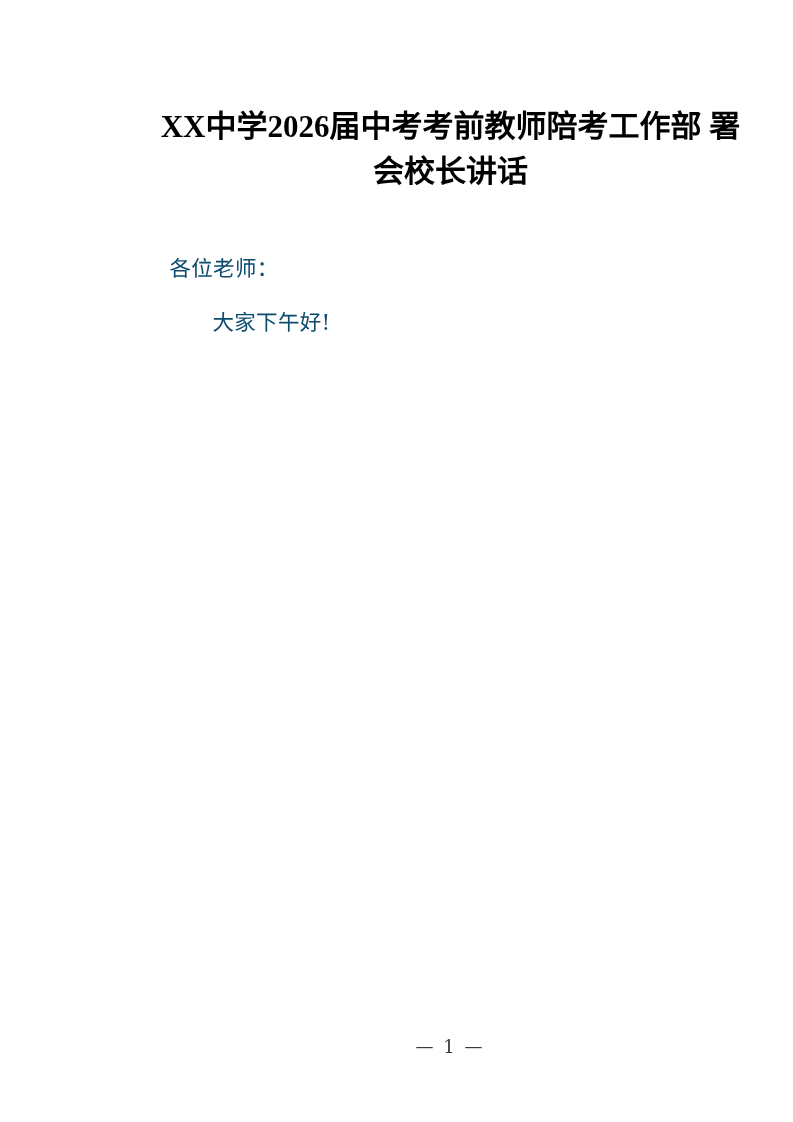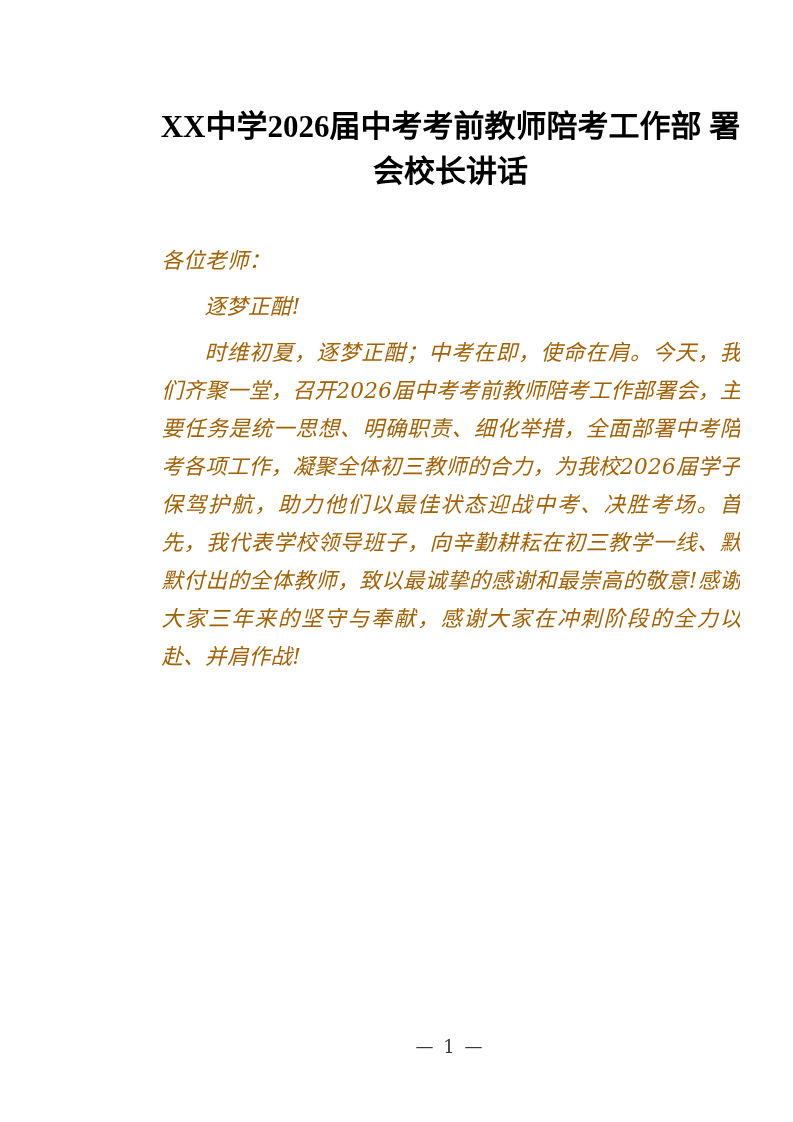--- a/index.html
+++ b/index.html
@@ -40,25 +40,24 @@
     position: absolute;
     left: 100px;
     top: 234px;
     width: 596px;
   }
 
   .para {
     font-family: "DejaVu Serif", "Liberation Serif", serif;
     font-size: 21.5px;
     line-height: 38px;
-    color: #a16207;
-    margin: 8px;
+    color: #0c4a6e;
+    margin: 16px;
     text-align: justify;
     text-justify: inter-character;
-    font-style: italic;
     letter-spacing: 0.3px;
     -webkit-font-smoothing: antialiased;
   }
 
   .para.indent {
     text-indent: 2em;
   }
 
   .para.flush {
     text-indent: 0;
@@ -89,23 +88,22 @@
 
   <h1 class="doc-title">
     <span>XX中学2026届中考考前教师陪考工作部</span>
     <span>署会校长讲话</span>
   </h1>
 
   <div class="body-col">
 
     <p class="para flush">各位老师：</p>
 
-    <p class="para indent">逐梦正酣!</p>
+    <p class="para indent">大家下午好!</p>
 
-    <p class="para indent">时维初夏，逐梦正酣；中考在即，使命在肩。今天，我们齐聚一堂，召开2026届中考考前教师陪考工作部署会，主要任务是统一思想、明确职责、细化举措，全面部署中考陪考各项工作，凝聚全体初三教师的合力，为我校2026届学子保驾护航，助力他们以最佳状态迎战中考、决胜考场。首先，我代表学校领导班子，向辛勤耕耘在初三教学一线、默默付出的全体教师，致以最诚挚的感谢和最崇高的敬意!感谢大家三年来的坚守与奉献，感谢大家在冲刺阶段的全力以赴、并肩作战!</p>
 
 
 
   </div>
 
   <div class="page-footer">— 1 —</div>
 
 </div>
 
 </body></html>

